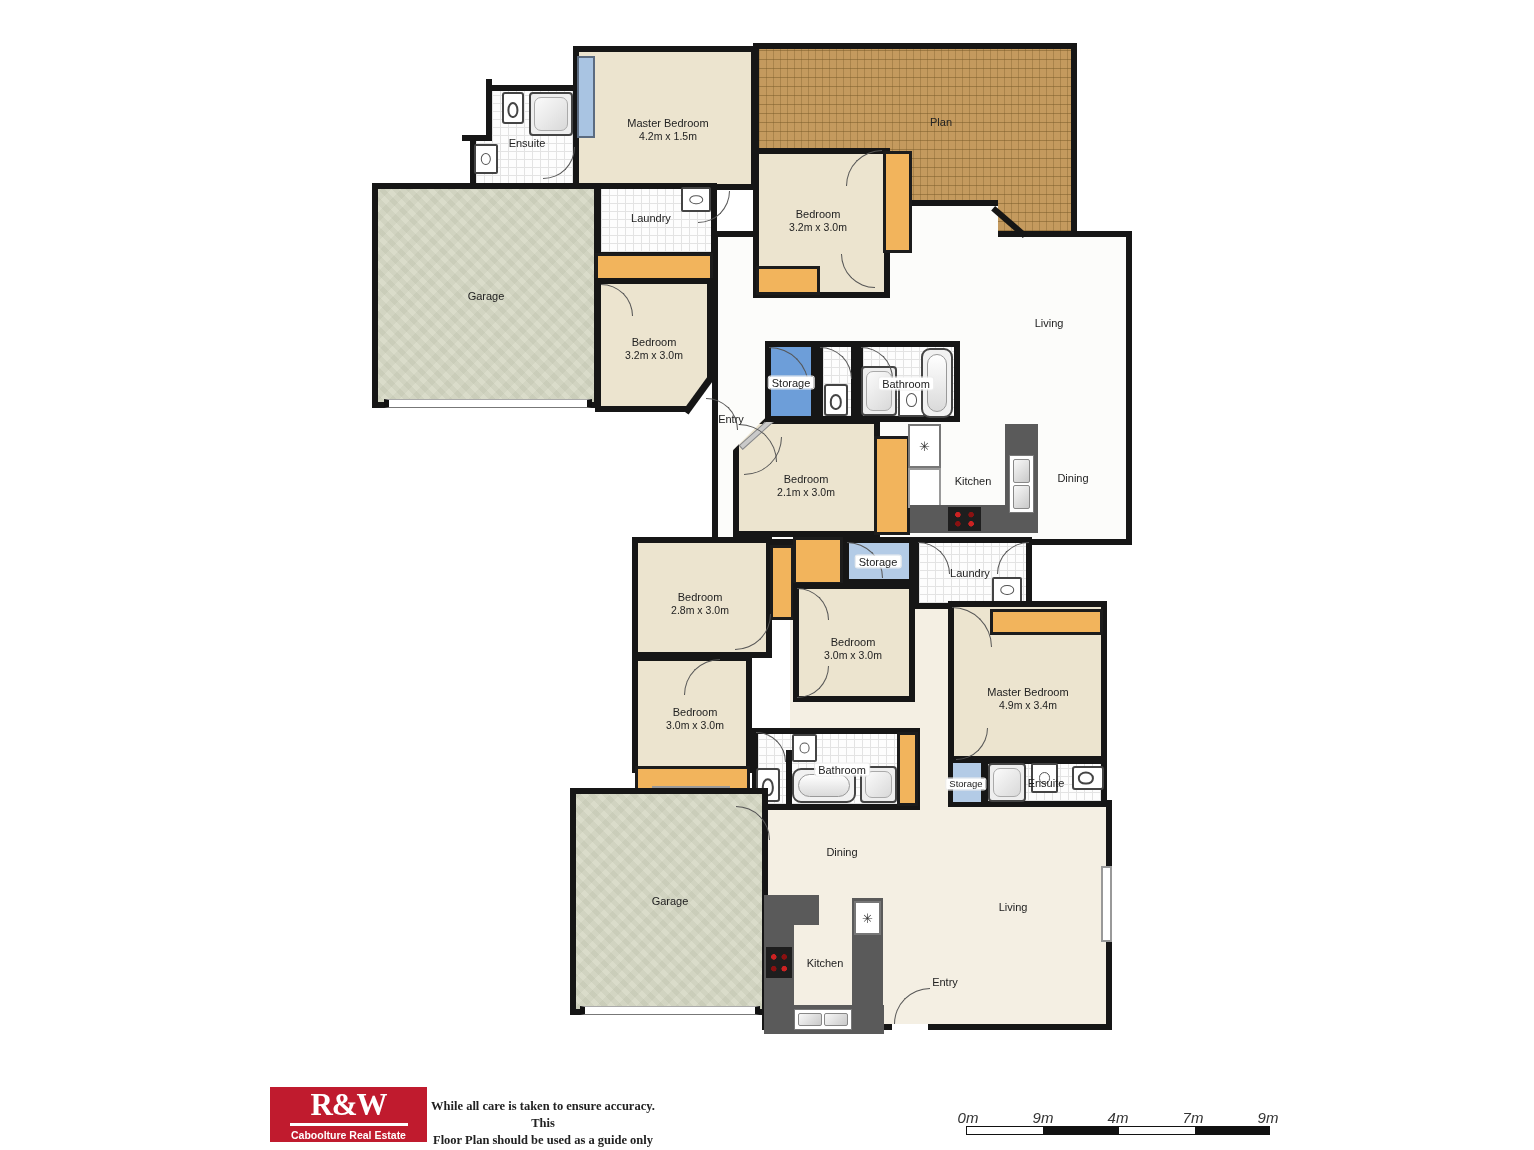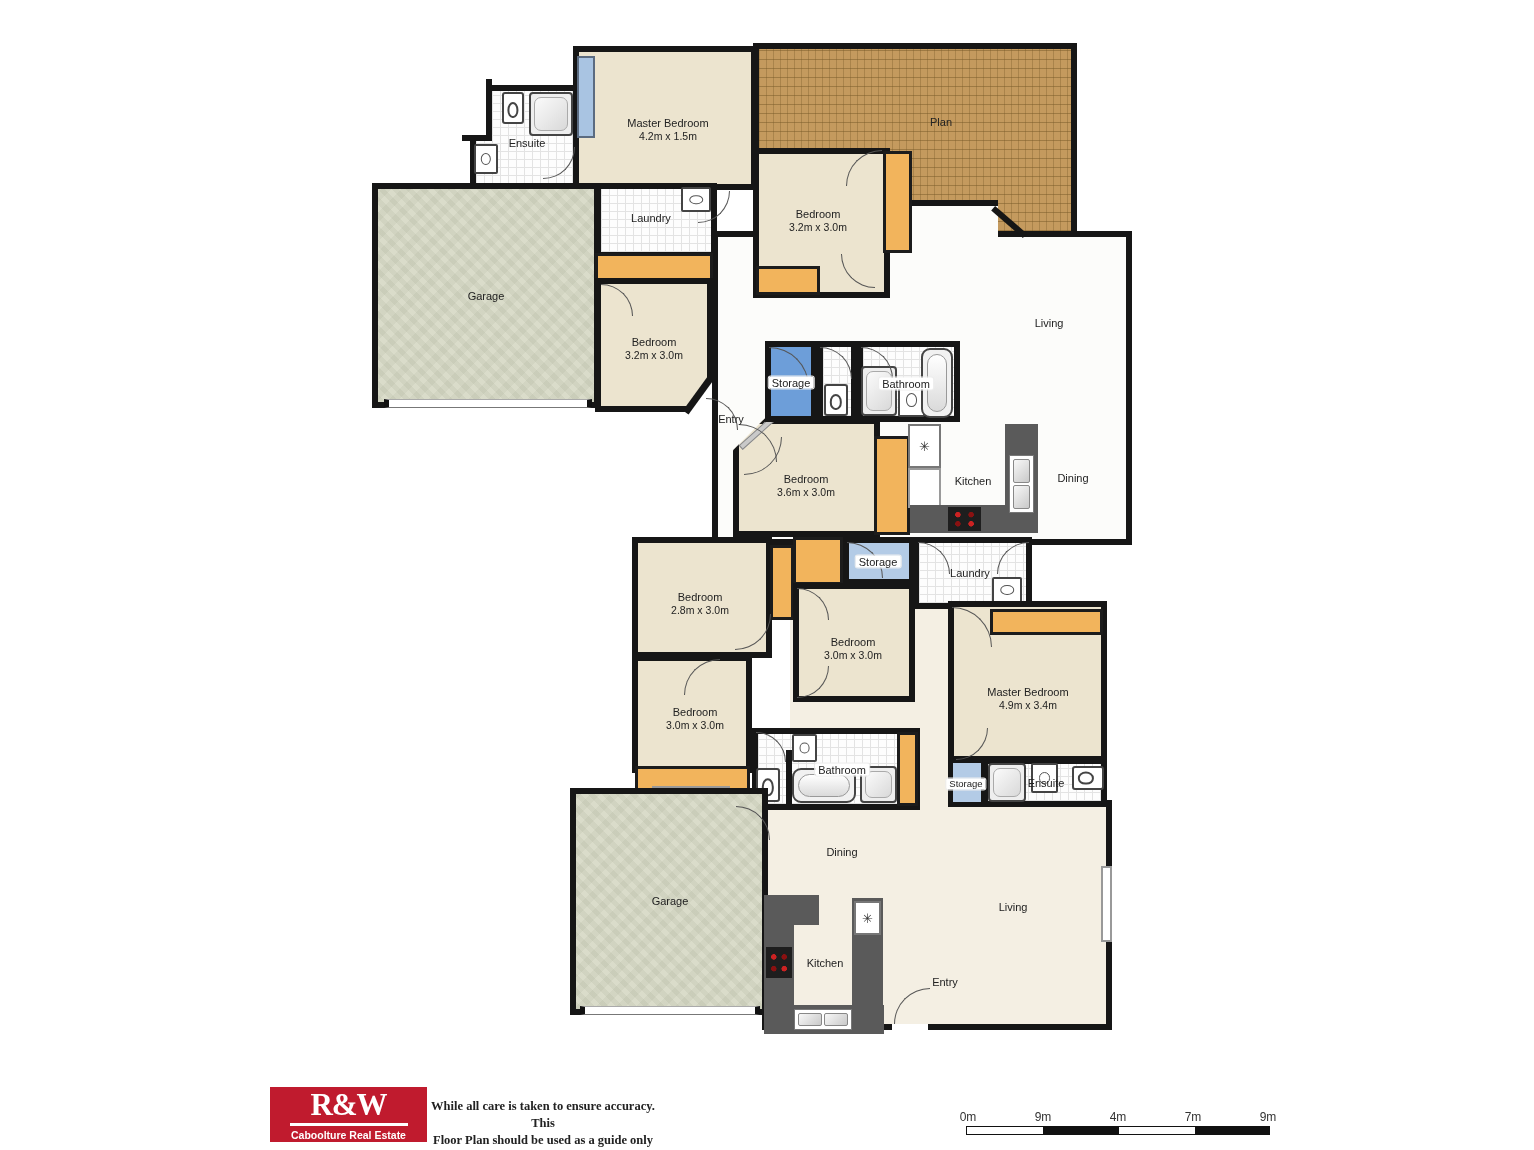--- a/index.html
+++ b/index.html
@@ -73,21 +73,21 @@
   .dsink.h::before{top:3px;bottom:3px;left:3px;width:42%;}
   .dsink.h::after{top:3px;bottom:3px;right:3px;width:42%;}
   
   #logo{position:absolute;background:var(--logored);display:flex;flex-direction:column;
         align-items:center;justify-content:center;color:#fff;}
   #logo .t{font-family:"Liberation Serif",serif;font-weight:bold;font-size:31px;letter-spacing:-1px;line-height:1;}
   #logo .u{width:118px;height:3px;background:#fff;margin:3px 0 3px 0;}
   #logo .s{font-size:10.5px;font-weight:bold;}
   #disclaimer{position:absolute;font-family:"Liberation Serif",serif;font-weight:bold;
         font-size:12.5px;color:#222;text-align:center;line-height:1.35;}
-  .slbl{position:absolute;transform:translate(-50%,-50%);font-size:12px;color:#333;}
+  .slbl{position:absolute;transform:translate(-50%,-50%);font-size:15px;color:#333;font-style:italic;}
   #sbar{position:absolute;display:flex;border:1px solid #111;box-sizing:border-box;}
   #sbar div{height:100%;}
 </style>
 </head>
 <body>
 
 <div id="canvas">
 
   <div class="room brick" style="left:753px;top:43px;width:324px;height:194px;"></div>
   <div class="room whitefloor" style="left:712px;top:231px;width:420px;height:314px;"></div>
@@ -224,21 +224,21 @@
   <div class="lbl" style="left:654px;top:349px;">
     <div>Bedroom</div>
       <div class="dims">3.2m x 3.0m</div>
     </div>
   <div class="lbl" style="left:1049px;top:323px;"><span>Living</span></div>
   <div class="lbl" style="left:791px;top:383px;"><span class="chip">Storage</span></div>
   <div class="lbl" style="left:906px;top:384px;"><span class="chip">Bathroom</span></div>
   <div class="lbl" style="left:731px;top:419px;"><span>Entry</span></div>
   <div class="lbl" style="left:806px;top:486px;">
     <div>Bedroom</div>
-      <div class="dims">3.6m x 3.0m</div>
+      <div class="dims">2.1m x 3.0m</div>
     </div>
   <div class="lbl" style="left:973px;top:481px;"><span>Kitchen</span></div>
   <div class="lbl" style="left:1073px;top:478px;"><span>Dining</span></div>
 
   <div class="lbl" style="left:700px;top:604px;">
     <div>Bedroom</div>
       <div class="dims">2.8m x 3.0m</div>
     </div>
   <div class="lbl" style="left:878px;top:562px;"><span class="chip">Storage</span></div>
   <div class="lbl" style="left:970px;top:573px;"><span>Laundry</span></div>

